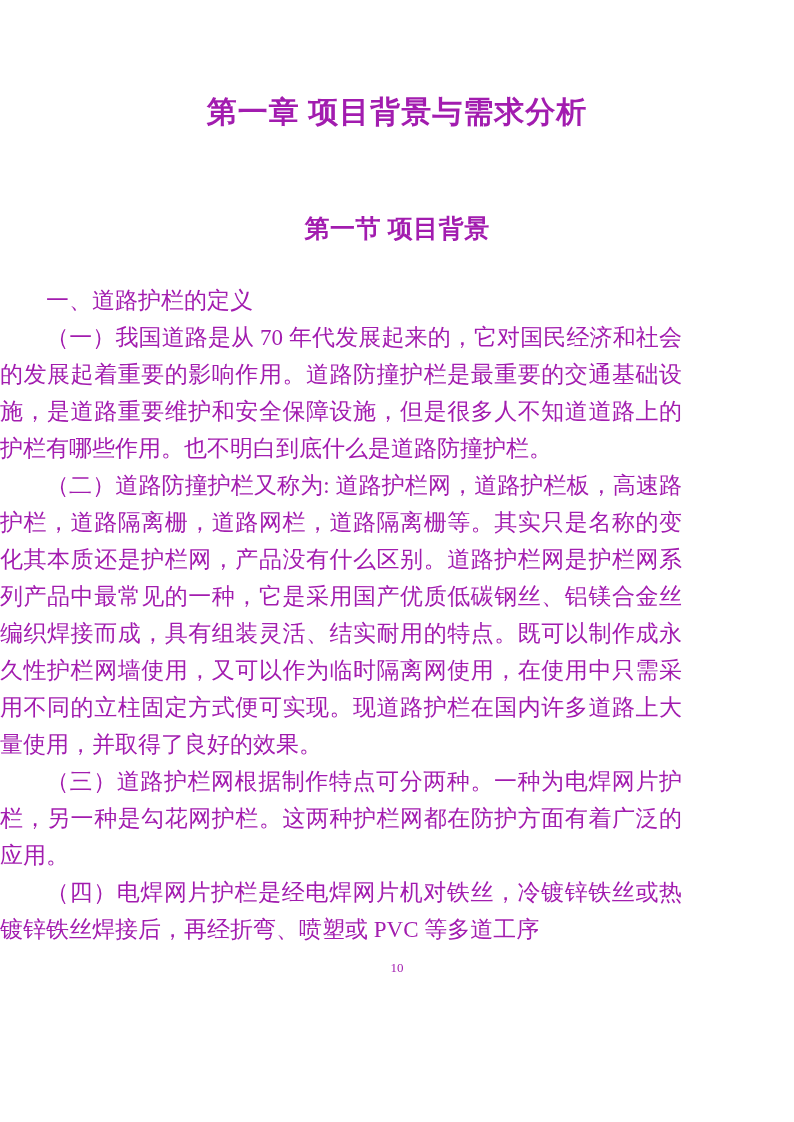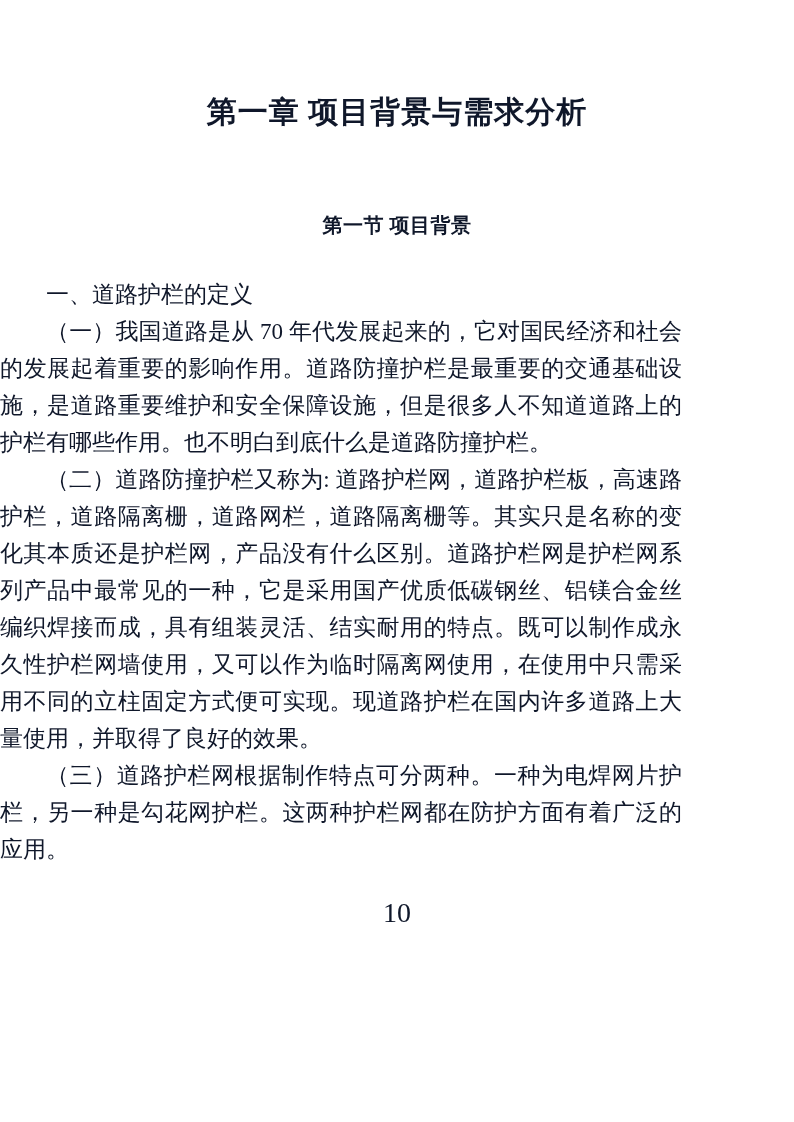--- a/index.html
+++ b/index.html
@@ -5,69 +5,70 @@
   html, body {
     margin: 0;
     padding: 0;
     background: #ffffff;
   }
   .page {
     position: relative;
     width: 794px;
     height: 1122px;
     background: #ffffff;
-    color: #0f172a;
+    color: #a21caf;
     font-family: "Liberation Serif", "DejaVu Serif", serif;
     overflow: hidden;
     box-sizing: border-box;
   }
   .chapter-title {
     padding-top: 92px;
     text-align: center;
     font-size: 30px;
     font-weight: bold;
     line-height: 1.3;
     letter-spacing: 1px;
   }
   .section-title {
     margin-top: 82px;
     text-align: center;
-    font-size: 20px;
+    font-size: 25px;
     font-weight: bold;
     line-height: 1.25;
     letter-spacing: 0.5px;
   }
   .content {
     margin-top: 38px;
     margin-right: 112px;
   }
   .content p {
     margin: 0;
     font-size: 23px;
     line-height: 37px;
     text-align: justify;
     text-justify: inter-ideograph;
     text-indent: 2em;
   }
   .page-number {
-    margin-top: 28px;
+    margin-top: 12px;
     text-align: center;
-    font-size: 28px;
+    font-size: 13px;
     line-height: 1.2;
   }
 </style>
 </head>
 <body>
 
 <div class="page">
   <div class="chapter-title">第一章 项目背景与需求分析</div>
 
   <div class="section-title">第一节 项目背景</div>
 
   <div class="content">
     <p>一、道路护栏的定义</p>
     <p>（一）我国道路是从 70 年代发展起来的，它对国民经济和社会的发展起着重要的影响作用。道路防撞护栏是最重要的交通基础设施，是道路重要维护和安全保障设施，但是很多人不知道道路上的护栏有哪些作用。也不明白到底什么是道路防撞护栏。</p>
     <p>（二）道路防撞护栏又称为: 道路护栏网，道路护栏板，高速路护栏，道路隔离栅，道路网栏，道路隔离栅等。其实只是名称的变化其本质还是护栏网，产品没有什么区别。道路护栏网是护栏网系列产品中最常见的一种，它是采用国产优质低碳钢丝、铝镁合金丝编织焊接而成，具有组装灵活、结实耐用的特点。既可以制作成永久性护栏网墙使用，又可以作为临时隔离网使用，在使用中只需采用不同的立柱固定方式便可实现。现道路护栏在国内许多道路上大量使用，并取得了良好的效果。</p>
     <p>（三）道路护栏网根据制作特点可分两种。一种为电焊网片护栏，另一种是勾花网护栏。这两种护栏网都在防护方面有着广泛的应用。</p>
+    <p>（四）电焊网片护栏是经电焊网片机对铁丝，冷镀锌铁丝或热镀锌铁丝焊接后，再经折弯、喷塑或 PVC 等多道工序</p>
   </div>
 
   <div class="page-number">10</div>
 </div>
 
 </body></html>

